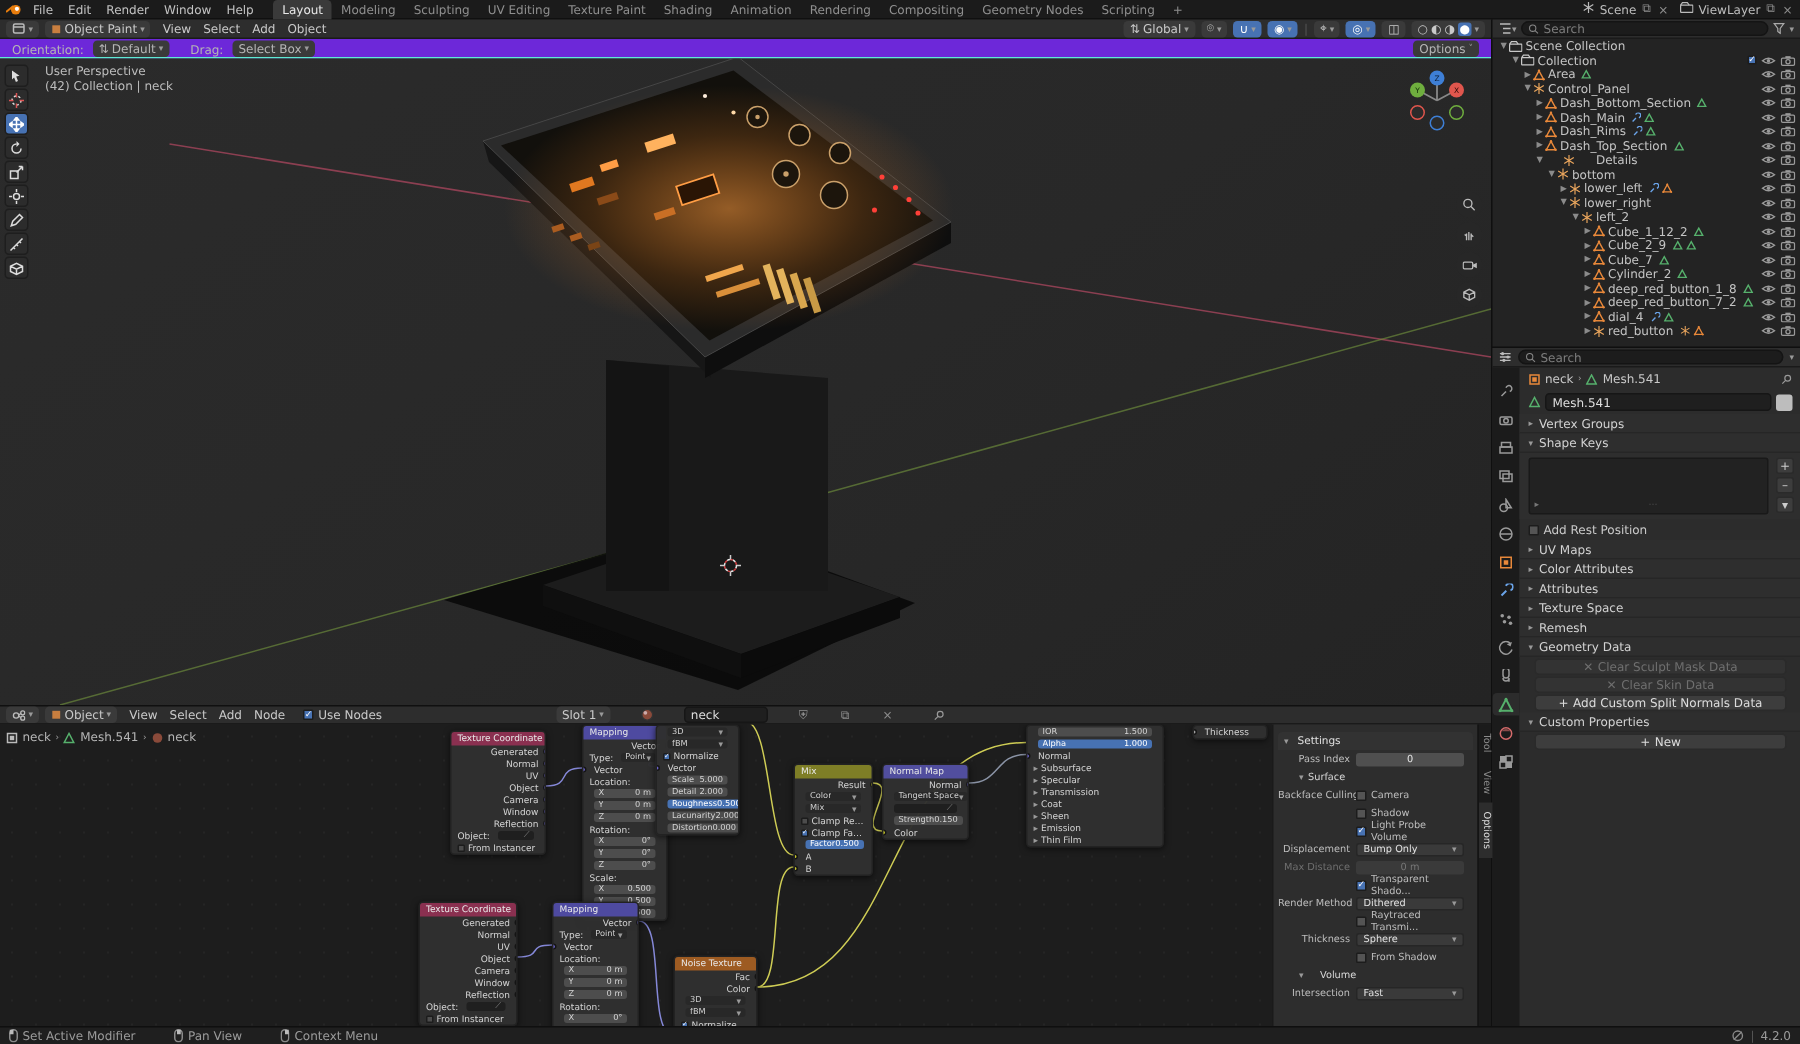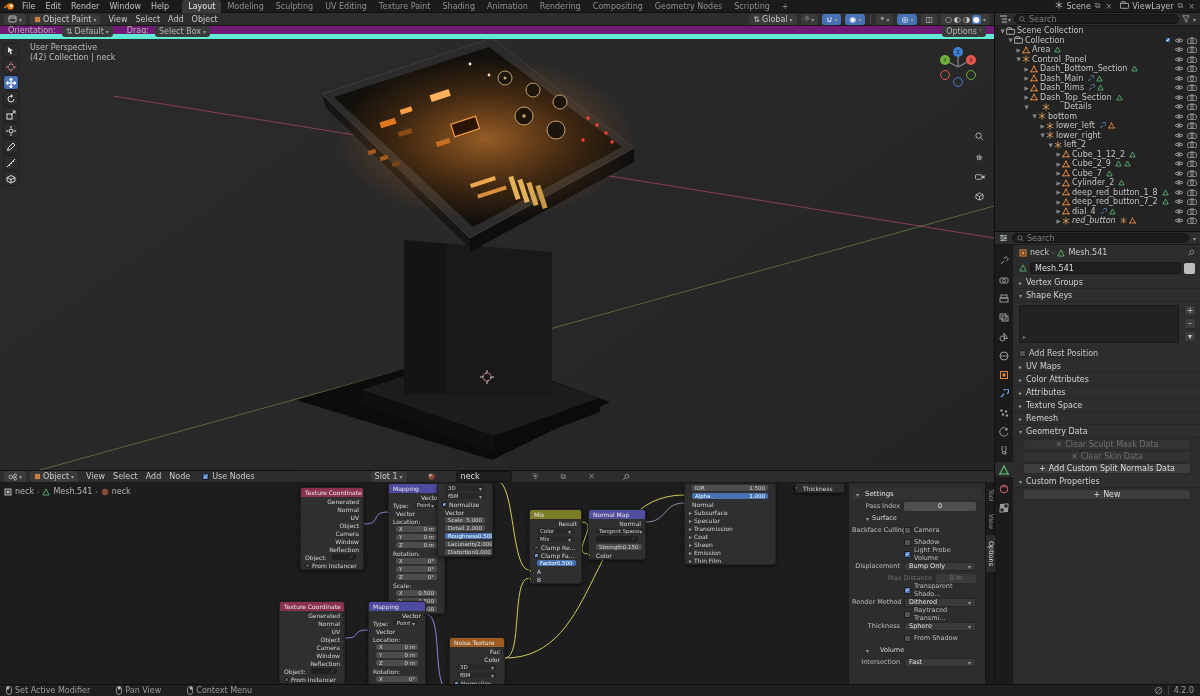--- a/index.html
+++ b/index.html
@@ -12,21 +12,21 @@
   svg{display:block}
   
   #topbar{left:0;top:0;width:1200px;height:13px;background:#1b1b1b;border-bottom:1px solid #101010;display:flex;align-items:center;gap:2px;padding:0 4px;color:#c2c2c2}
   .tb-menu{padding:0 5px;cursor:default}
   .tb-tab{padding:0 6px;color:#8f8f8f;border-radius:3px 3px 0 0;height:13px;line-height:13px}
   .tb-tab.active{background:#3a3a3a;color:#e8e8e8}
   #tb-right{margin-left:auto;display:flex;align-items:center;gap:3px;color:#bdbdbd}
   .mini-btn{color:#8d8d8d;padding:0 1px}
   
   #vp-header{left:0;top:13px;width:994px;height:13px;background:#2d2d2d;border-bottom:1px solid #1a1a1a;display:flex;align-items:center;gap:4px;padding:0 4px}
-  #vp-tools-row{left:0;top:26px;width:994px;height:13px;background:#701a75;border-bottom:5px solid #5eead4;display:flex;align-items:flex-start;gap:6px;padding:0 8px;color:#b5b5b5}
+  #vp-tools-row{left:0;top:26px;width:994px;height:13px;background:#6d28d9;border-bottom:1px solid #5eead4;display:flex;align-items:flex-end;gap:6px;padding:0 8px;color:#b5b5b5}
   .hdr-menu{padding:0 4px}
   .pill{background:#3a3a3a;border-radius:3px;padding:0 4px;height:11px;display:flex;align-items:center;gap:2px}
   .pill.blue{background:#4772b3;color:#fff}
   .chev{color:#9a9a9a;font-size:6px}
   #vp-canvas{left:0;top:39px;width:994px;height:431px;background:linear-gradient(145deg,#2b2b2b 0%,#282828 55%,#242424 100%);overflow:hidden}
   #vp-overlay-text{left:30px;top:4px;color:#bdbdbd;line-height:10px}
   #vp-toolbar{left:3px;top:4px;width:17px;display:flex;flex-direction:column;gap:1px}
   .tool-btn{width:16px;height:15px;background:#2c2c2c;border:1px solid #1e1e1e;border-radius:3px;display:flex;align-items:center;justify-content:center}
   .tool-btn.active{background:#4772b3}
   .gizmo-ico{width:17px;height:17px;border-radius:50%;background:rgba(40,40,40,.75);display:flex;align-items:center;justify-content:center;margin:3px 0}
@@ -1012,21 +1012,21 @@
             </span>
             <span style="display: inline-flex;">
               <svg width="10" height="7" viewBox="0 0 11 8">
                 <rect x="0.5" y="2" width="10" height="5.5" rx="1" fill="none" stroke="#9a9a9a"></rect>
                 <circle cx="5.5" cy="4.8" r="1.6" fill="none" stroke="#9a9a9a"></circle>
                 <rect x="3.5" y="0.5" width="4" height="1.5" fill="#9a9a9a"></rect>
               </svg>
             </span>
           </span>
         </div>
-        <div class="ol-row" style="padding-left: 60px; font-style: italic;">
+        <div class="ol-row" style="padding-left: 60px;">
           <span class="ol-arrow">▶</span>
           <span style="display: inline-flex;">
             <svg width="8" height="8" viewBox="0 0 10 10">
               <path d="M5 0.5V9.5 M1 7.5 L9 2.5 M1 2.5 L9 7.5" stroke="#e8a45c"></path>
             </svg>
           </span>
           <span class="ol-label nowrap">red_button</span>
           <span class="ol-trail">
             <span style="display: inline-flex;">
               <svg width="7" height="7" viewBox="0 0 10 10">
@@ -1814,21 +1814,21 @@
       <div class="sb-row">
         <span class="sb-lbl">Displacement</span>
         <span class="sb-ctl">
           <span class="sb-drop">
             <span>Bump Only</span>
             <span class="chev" style="margin-left: auto;">▾</span>
           </span>
         </span>
       </div>
       <div class="sb-row">
-        <span class="sb-lbl" style="color: rgb(111, 111, 111); margin-left: 32px;">Max Distance</span>
+        <span class="sb-lbl" style="color: rgb(111, 111, 111);">Max Distance</span>
         <span class="sb-ctl">
           <span class="sb-field dim">
             <span>0 m</span>
           </span>
         </span>
       </div>
       <div class="sb-row">
         <span class="sb-lbl"></span>
         <span class="sb-ctl">
           <span class="cb on">✓</span>

